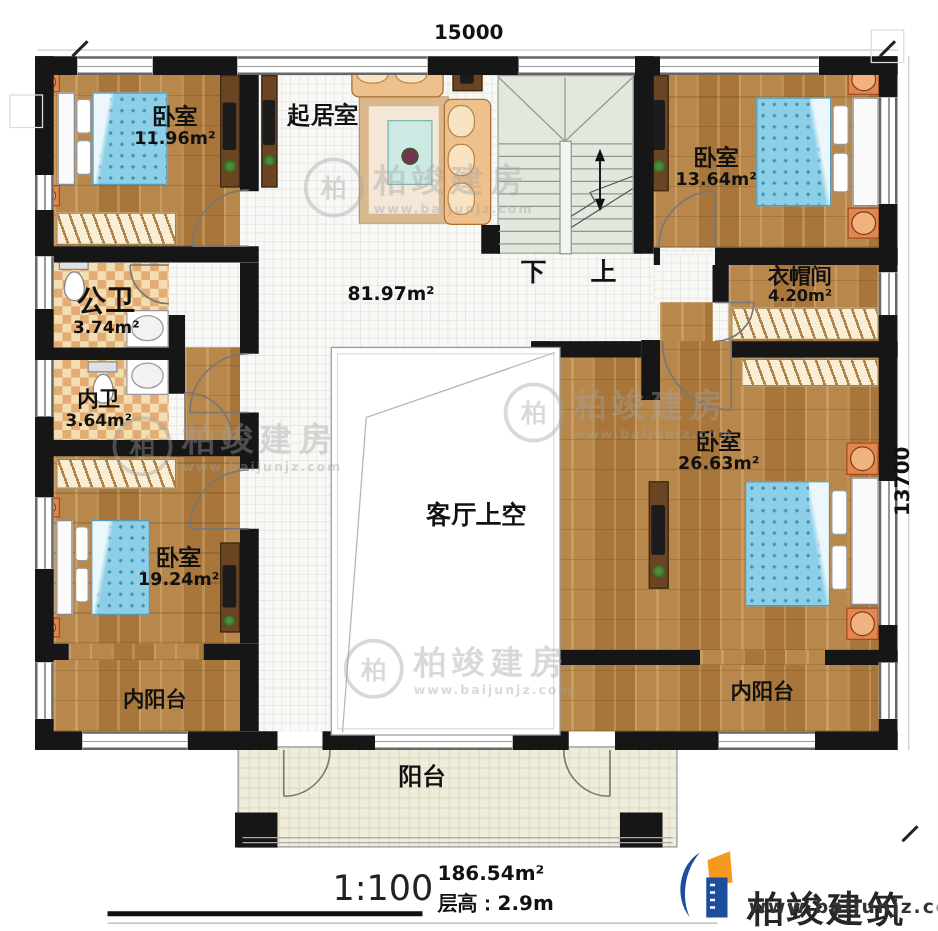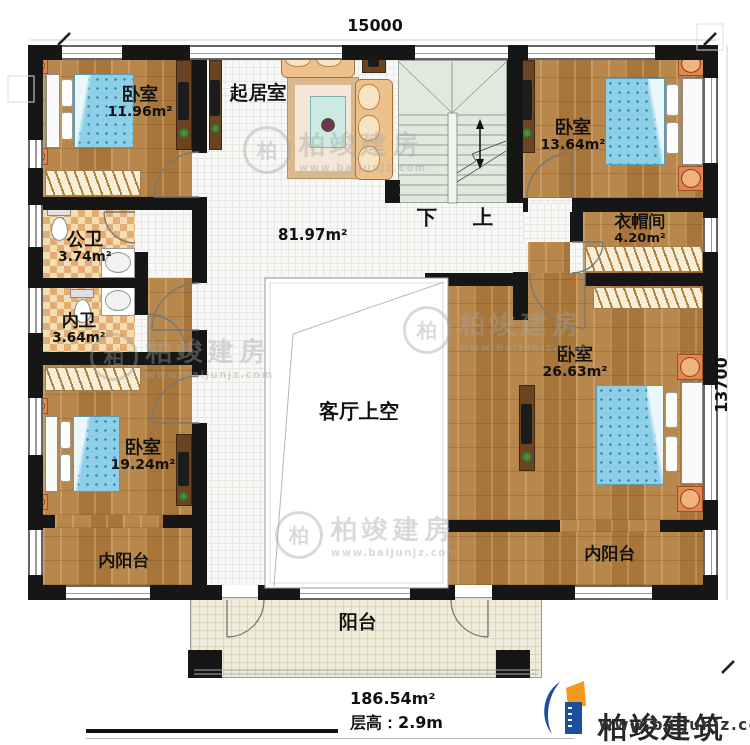--- a/index.html
+++ b/index.html
@@ -315,45 +315,45 @@
   </div>
   <div class="abs rlabel" style="left:533px;top:117px;width:80px;">
     <div class="rname">卧室</div>
     <div class="rarea">13.64m²</div>
   </div>
   <div class="abs rlabel" style="left:600px;top:212px;width:80px;">
     <div class="rname" style="font-size:17px;">衣帽间</div>
     <div class="rarea" style="font-size:13px;">4.20m²</div>
   </div>
   <div class="abs rlabel" style="left:45px;top:229px;width:80px;">
-    <div class="rname" style="font-size:18px;">公卫</div>
+    <div class="rname" style="font-size:23px;">公卫</div>
     <div class="rarea" style="font-size:13.5px;">3.74m²</div>
   </div>
   <div class="abs rlabel" style="left:39px;top:311px;width:80px;">
     <div class="rname" style="font-size:17px;">内卫</div>
     <div class="rarea" style="font-size:13.5px;">3.64m²</div>
   </div>
   <div class="abs rlabel" style="left:103px;top:437px;width:80px;">
     <div class="rname">卧室</div>
     <div class="rarea">19.24m²</div>
   </div>
   <div class="abs rlabel" style="left:535px;top:344px;width:80px;">
     <div class="rname">卧室</div>
     <div class="rarea">26.63m²</div>
   </div>
-  <div class="abs rlabel" style="left:314px;top:400px;width:90px;">
+  <div class="abs rlabel" style="left:336px;top:400px;width:90px;">
     <div class="rname" style="font-size:20px;">客厅上空</div>
   </div>
   <div class="abs rlabel" style="left:92px;top:551px;width:64px;">
     <div class="rname" style="font-size:17px;">内阳台</div>
   </div>
   <div class="abs rlabel" style="left:578px;top:544px;width:64px;">
     <div class="rname" style="font-size:17px;">内阳台</div>
   </div>
-  <div class="abs rlabel" style="left:330px;top:611px;width:56px;">
+  <div class="abs rlabel" style="left:310px;top:611px;width:56px;">
     <div class="rname" style="font-size:19px;">阳台</div>
   </div>
   <div class="abs rlabel" style="left:412px;top:206px;width:30px;">
     <div class="rname" style="font-size:20px;">下</div>
   </div>
   <div class="abs rlabel" style="left:468px;top:206px;width:30px;">
     <div class="rname" style="font-size:20px;">上</div>
   </div>
 
   <div class="abs wm" style="left:243px;top:126px;">
@@ -380,20 +380,21 @@
   <div class="abs wm" style="left:275px;top:511px;">
     <div class="wm-circle">柏</div>
     <div>
         <div class="wm-name">柏竣建房</div>
          <div class="wm-url">www.baijunjz.com</div>
       </div>
   </div>
 
   <div class="abs" style="left:86px;top:729px;width:252px;height:4px;background:#111;z-index:50;"></div>
   <div class="abs" style="left:86px;top:738px;width:488px;height:1px;background:#b5b5b5;z-index:50;"></div>
+  <div class="abs tb" id="tb-scale" style="left:266px;top:694px;">1:100</div>
   <div class="abs tb tb-line" style="left:350px;top:689px;">
     <span>186.54m²</span>
   </div>
   <div class="abs tb tb-line" style="left:350px;top:713px;">
     <span>层高：</span>
     <span>2.9m</span>
   </div>
 
   <svg class="abs" style="left:538px;top:676px;z-index:50;" width="56" height="64" viewBox="0 0 56 64">
     <path d="M22 6 C 5 16 1 42 14 58 C 7 43 9 21 22 6 Z" fill="#1d4e9e"></path>

